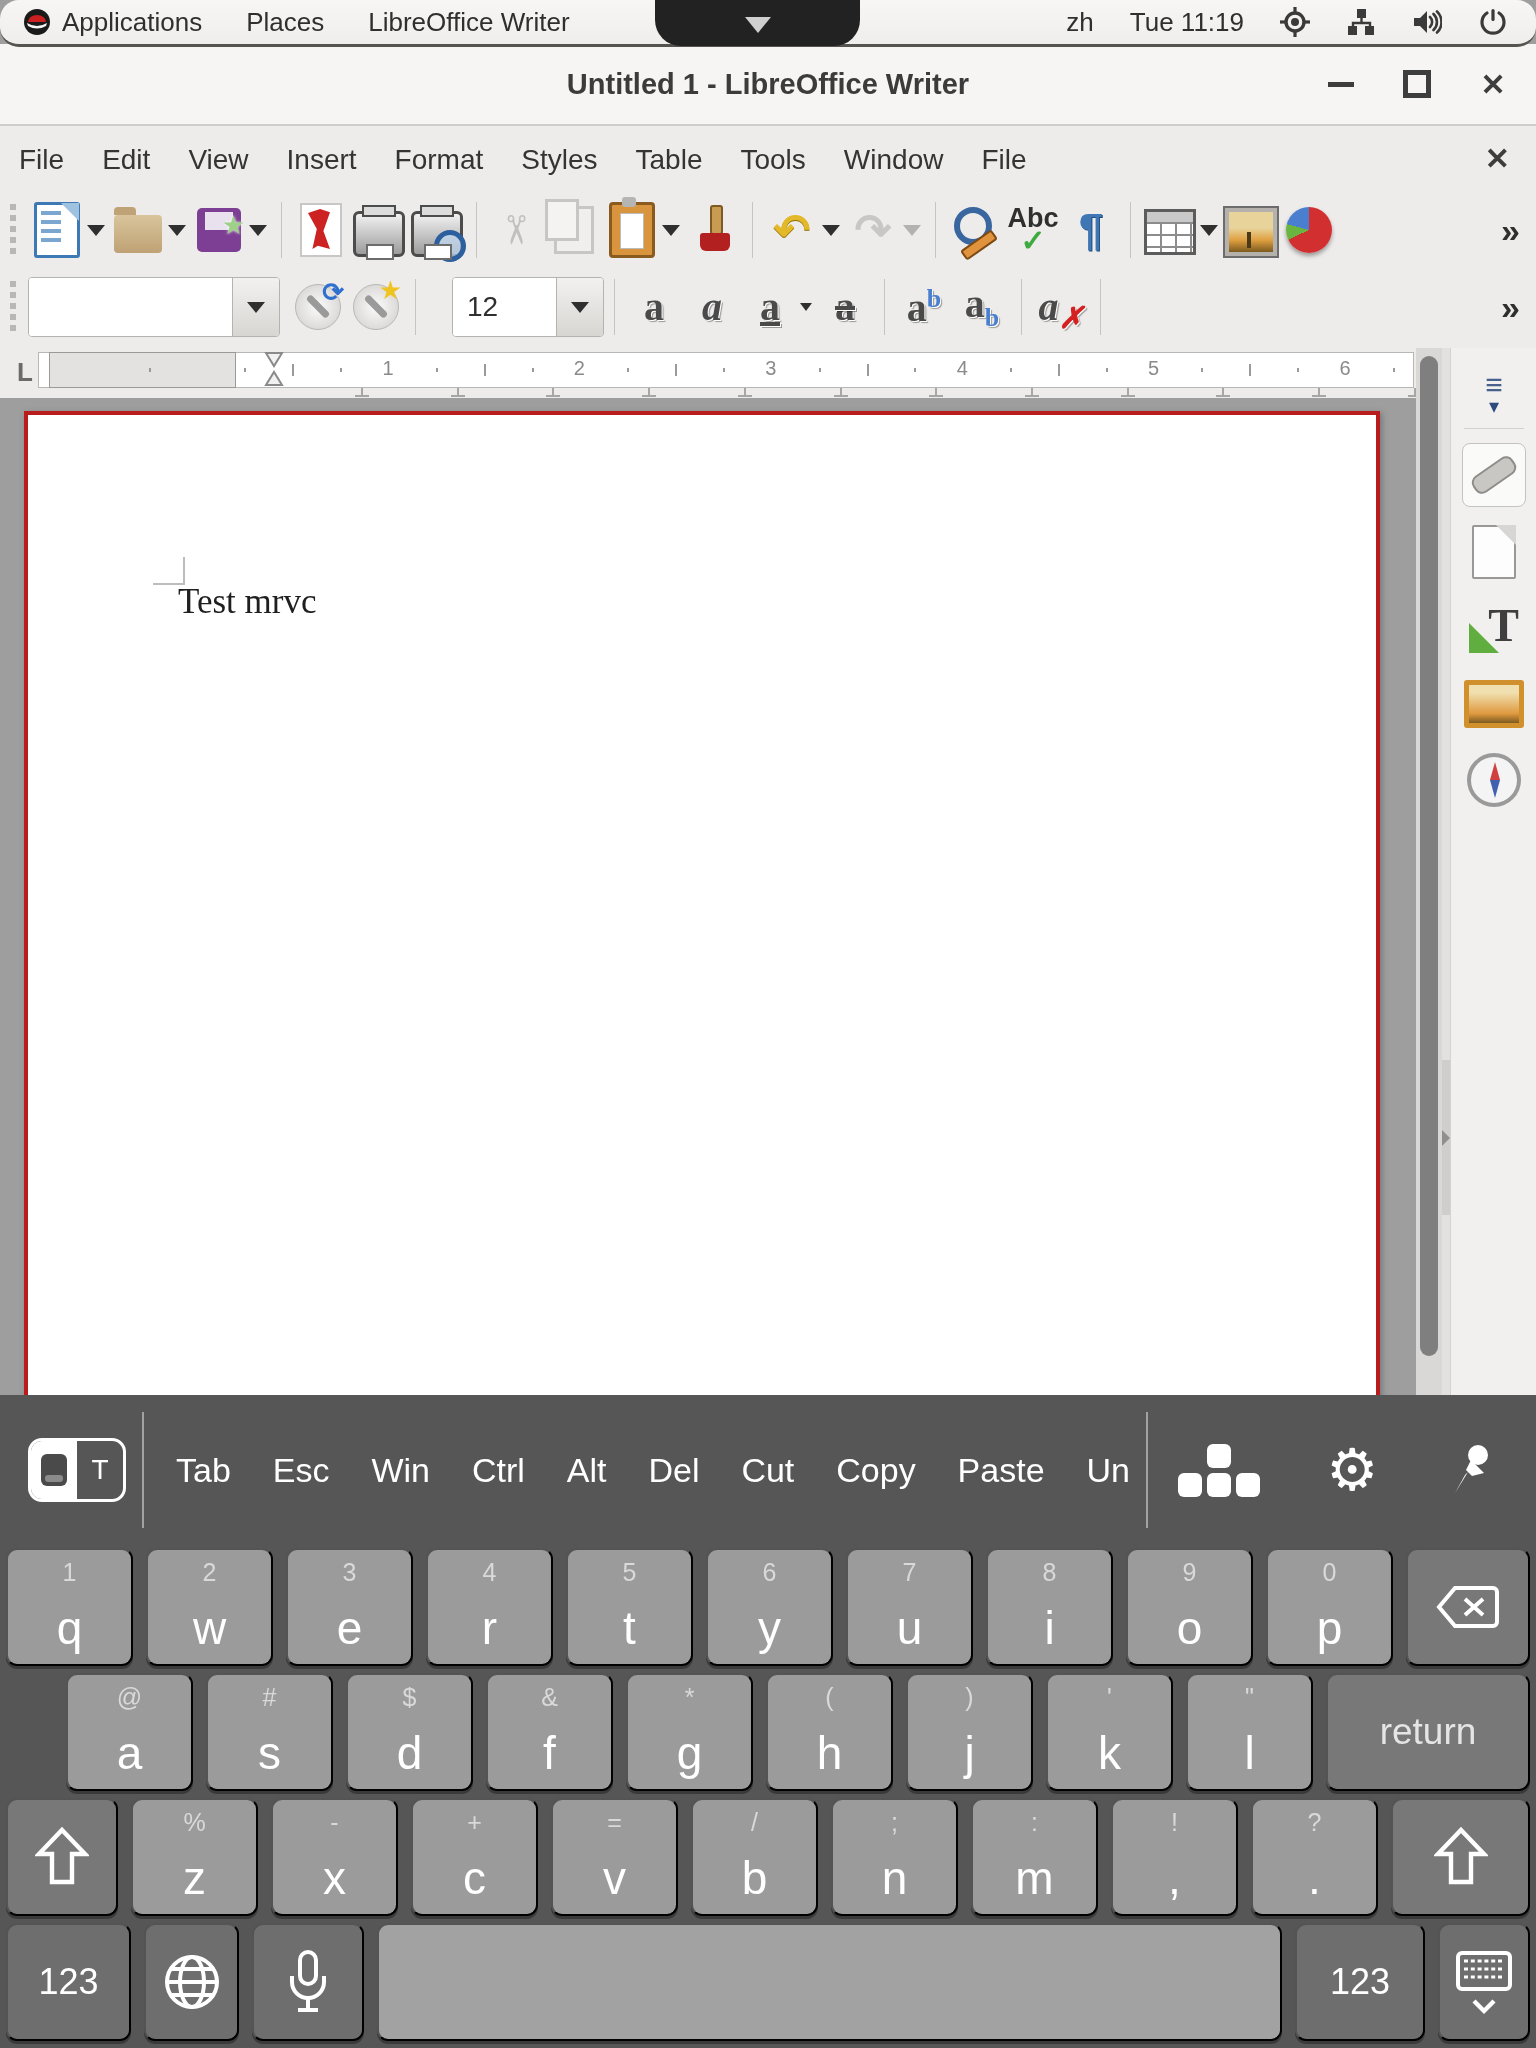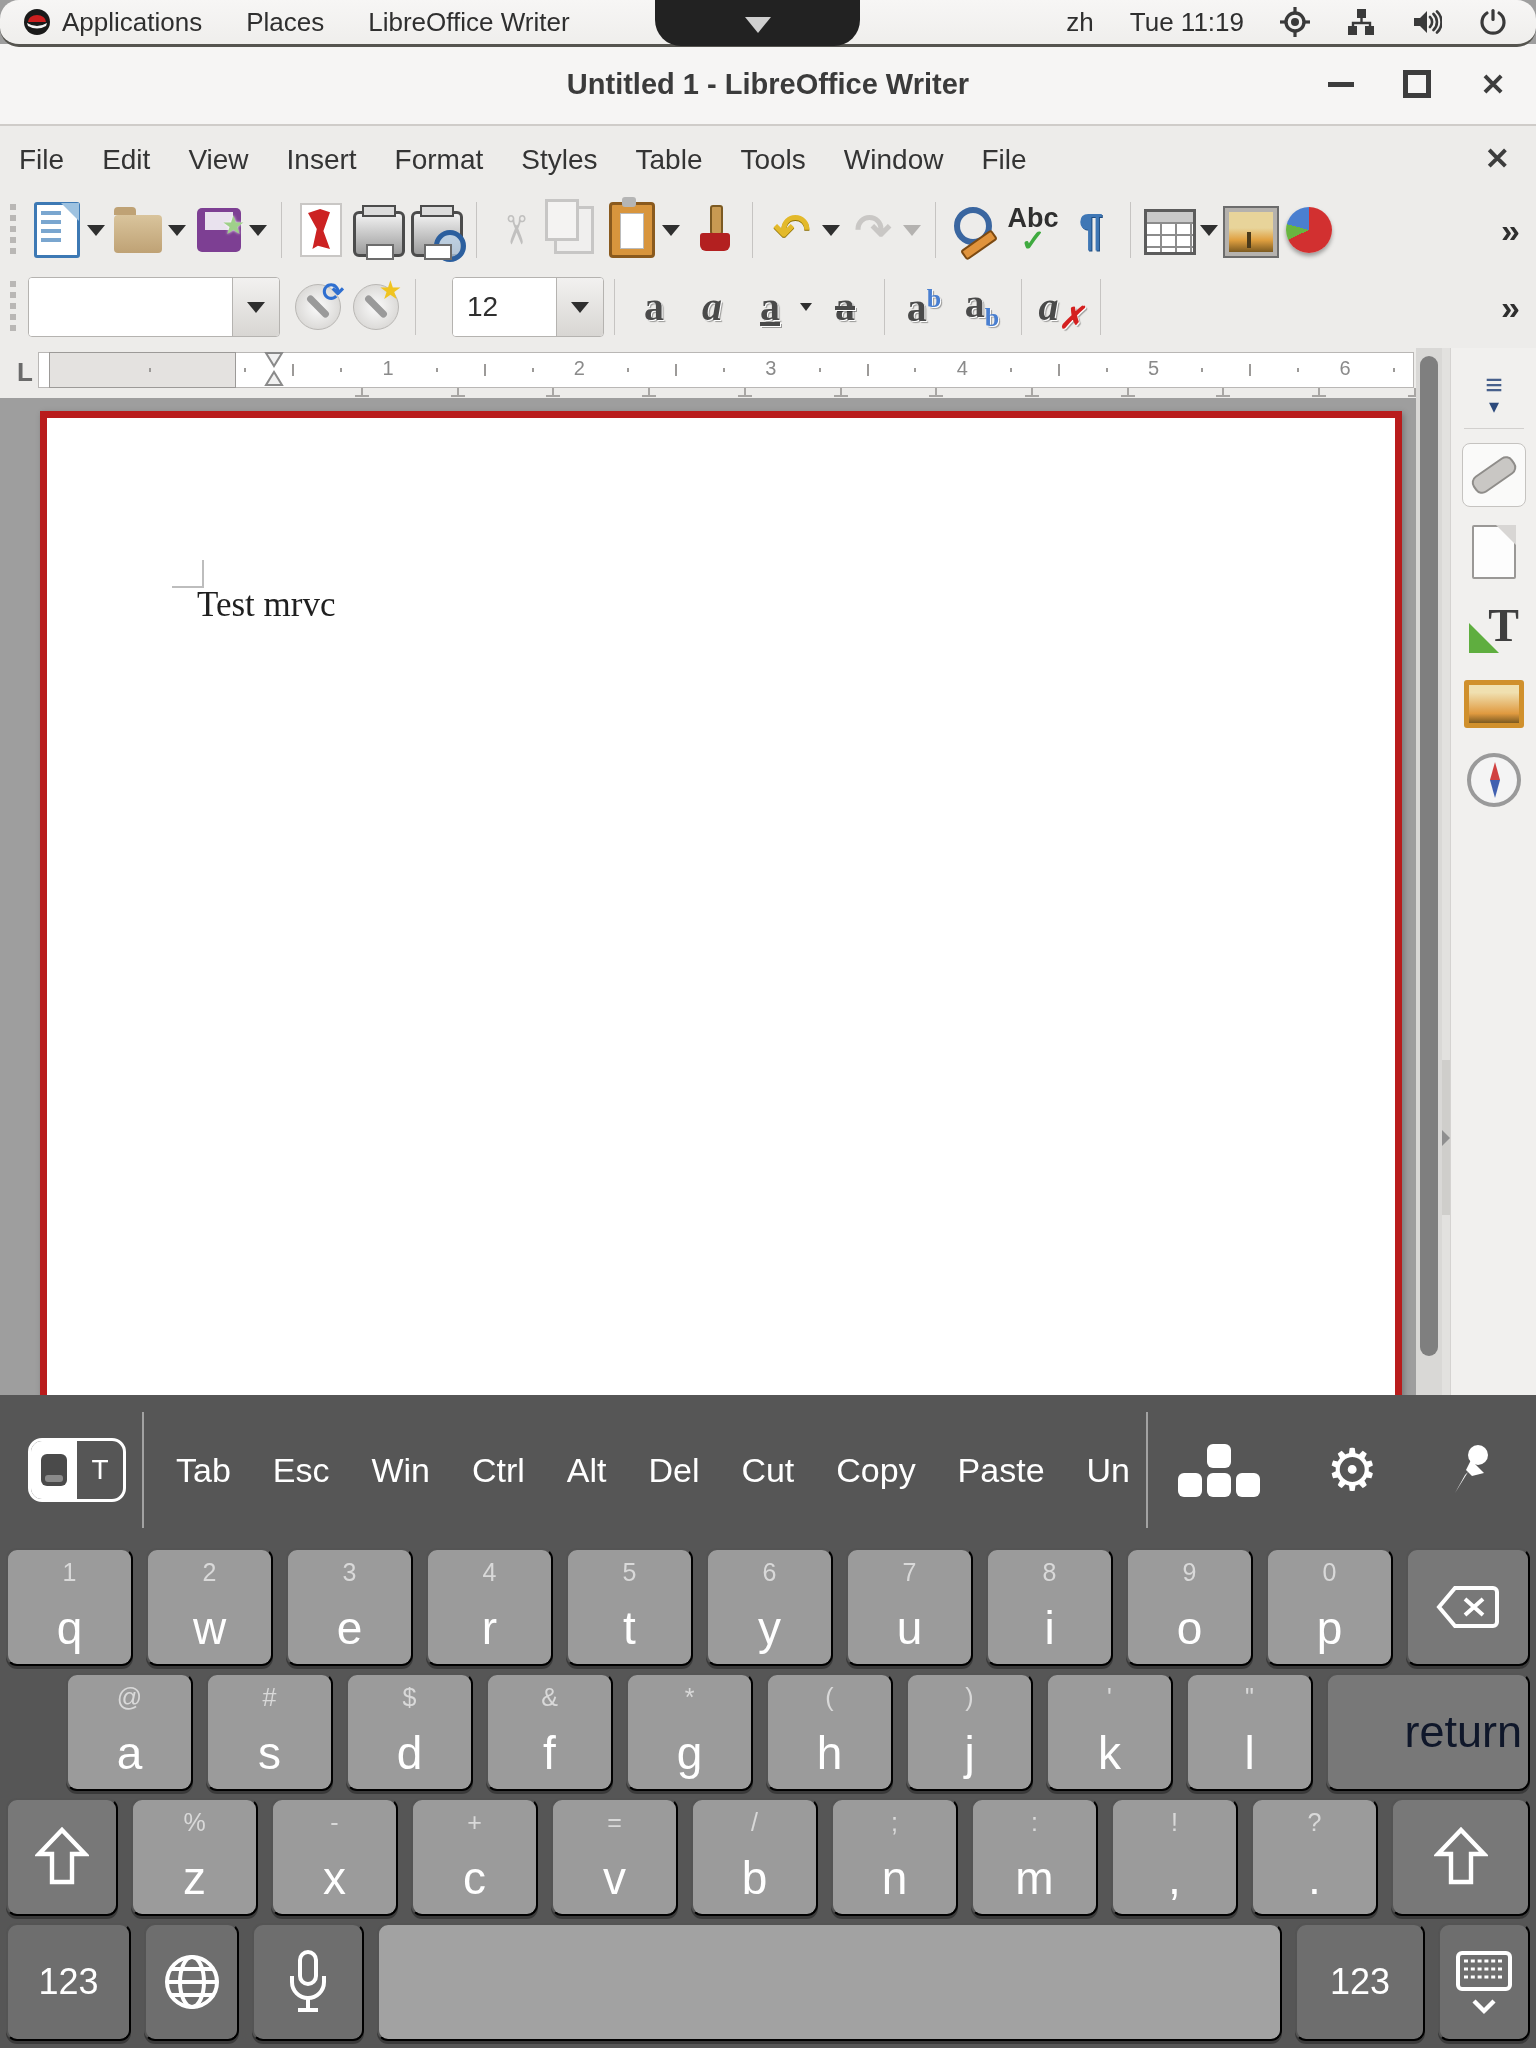--- a/index.html
+++ b/index.html
@@ -126,22 +126,22 @@
   .tick{position:absolute;background:#9c9a98;width:2px;}
   .tick.q{height:4px;top:15px;}
   .tick.h{height:12px;top:11px;}
   #indent-marker{position:absolute;left:224px;top:-2px;}
   .tabmark{position:absolute;top:40px;width:14px;height:9px;}
   .tabmark:before{content:"";position:absolute;left:6px;top:0;width:2px;height:9px;background:#a8a6a4;}
   .tabmark:after{content:"";position:absolute;left:0;bottom:0;width:14px;height:2px;background:#a8a6a4;}
 
   
   #docarea{position:absolute;left:0;top:398px;width:1416px;height:997px;background:#9e9e9e;overflow:hidden;}
-  #page{position:absolute;left:40px;top:13px;width:1348px;height:1100px;background:#fff;
-    border:7px solid #b91c1c;box-shadow:2px 2px 6px rgba(0,0,0,.25);}
+  #page{position:absolute;left:24px;top:13px;width:1348px;height:1100px;background:#fff;
+    border:4px solid #b91c1c;box-shadow:2px 2px 6px rgba(0,0,0,.25);}
   #corner-mark{position:absolute;left:125px;top:142px;width:30px;height:26px;
     border-right:2px solid #bdbdbd;border-bottom:2px solid #bdbdbd;}
   #doc-text{position:absolute;left:150px;top:167px;font-family:"Liberation Serif","DejaVu Serif",serif;
     font-size:35px;color:#1f1f1f;}
 
   
   #vscroll{position:absolute;left:1416px;top:348px;width:26px;height:1047px;background:#d9d8d6;}
   #vthumb{position:absolute;left:4px;top:8px;width:18px;height:1000px;background:#7f7f7f;border-radius:9px;}
   #sb-handle{position:absolute;left:1442px;top:348px;width:8px;height:1047px;background:#e2e1df;}
   #sb-grip{position:absolute;left:0;top:712px;width:8px;height:155px;background:#cfcecb;
@@ -193,21 +193,21 @@
   #kbrow1{top:153px;} #kbrow2{top:278px;} #kbrow3{top:403px;} #kbrow4{top:528px;}
   .keys{display:flex;gap:13px;}
   .key{position:relative;width:127px;height:118px;background:#9b9b9b;border-radius:11px;
     box-shadow:0 3px 0 rgba(0,0,0,.32);display:flex;align-items:flex-end;justify-content:center;
     color:#fff;}
   .key .main{font-size:46px;margin-bottom:12px;line-height:1;}
   .key .sub{position:absolute;top:8px;left:0;right:0;text-align:center;font-size:25px;color:rgba(255,255,255,.62);}
   .key.fn{background:#787878;align-items:center;}
   #key-backspace{width:124px;}
   #kbrow2 .keys{margin-left:60px;}
-  #key-return{flex:1;background:#787878;display:flex;align-items:center;justify-content:flex-end;font-size:45px;color:#0f172a;}
+  #key-return{flex:1;background:#787878;display:flex;align-items:center;justify-content:center;font-size:37px;color:#e5e5e5;}
   .key.shift{width:112px;background:#787878;display:flex;align-items:center;justify-content:center;}
   #key-shift-r{width:139px;}
   #kbrow4 .key{align-items:center;}
   .key.b-dark{background:#6e6e6e;}
   #key-123l{width:125px;} #key-globe{width:95px;} #key-mic{width:112px;}
   #key-space{flex:1;background:#a2a2a2;}
   #key-123r{width:130px;} #key-dismiss{width:92px;}
   .key .num{font-size:36px;color:#fff;}
   .kicon{display:block;}
 </style>

